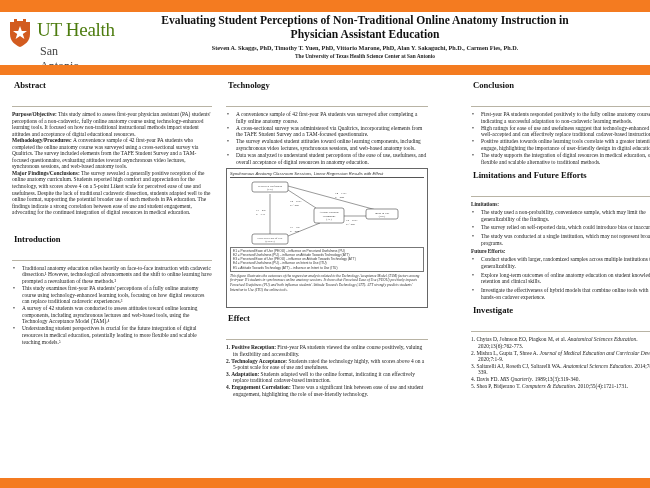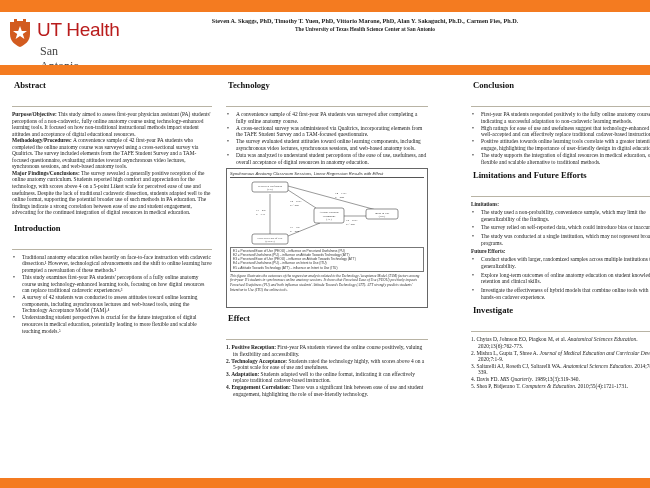--- a/index.html
+++ b/index.html
@@ -5,21 +5,21 @@
   * { box-sizing: border-box; margin: 0; padding: 0; }
   html, body { width: 650px; height: 488px; overflow: hidden; background: #ffffff; }
   body { font-family: "Liberation Serif", serif; color: #222; position: relative; }
   .bar { position: absolute; left: 0; width: 650px; background: #f47b20; }
   .bar-top { top: 0; height: 12px; }
   .bar-mid { top: 65px; height: 10px; }
   .bar-bot { top: 478px; height: 10px; }
   .header { position: absolute; top: 12px; left: 0; width: 650px; height: 53px; }
   .logo { position: absolute; left: 6px; top: 4px; width: 88px; height: 42px; }
   .shield { position: absolute; left: 2px; top: 2px; width: 24px; height: 30px; }
-  .logo-ut { position: absolute; left: 31px; top: 3px; font-family: Liberation Sans, sans-serif; font-size: 19px; color: #b91c1c; white-space: nowrap; letter-spacing: -0.3px; }
+  .logo-ut { position: absolute; left: 31px; top: 3px; font-family: Liberation Serif, serif; font-size: 19px; color: #4d7c0f; white-space: nowrap; letter-spacing: -0.3px; }
   .logo-sa { position: absolute; left: 34px; top: 28px; font-size: 12px; color: #444; }
   .title-block { position: absolute; left: 90px; right: 10px; top: 2px; text-align: center; }
   .title { font-weight: bold; font-size: 11.6px; line-height: 13.5px; color: #111; }
   .authors { font-weight: bold; font-size: 6.2px; margin-top: 3px; color: #222; }
   .inst { font-weight: bold; font-size: 5.3px; margin-top: 2px; color: #222; }
   .col { position: absolute; top: 80px; }
   .col-left { left: 12px; width: 200px; }
   .col-mid { left: 226px; width: 202px; }
   .col-right { left: 441px; width: 202px; margin-left: 30px; }
   h2 { font-size: 8.6px; font-weight: bold; color: #111; padding: 0 0 16px 2px; border-bottom: 1.4px solid #b8b3a4; margin-bottom: 4px; }
@@ -48,37 +48,41 @@
 <div class="header">
   <div class="logo">
     <svg class="shield" viewBox="0 0 24 30">
       <path d="M2 4 L6 4 L6 1 L9 1 L9 3 L15 3 L15 1 L18 1 L18 4 L22 4 L22 16 C22 23 17 27 12 29 C7 27 2 23 2 16 Z" fill="#d25b1f"></path>
       <path d="M12 8 L13.8 13 L19 13 L14.8 16 L16.4 21 L12 18 L7.6 21 L9.2 16 L5 13 L10.2 13 Z" fill="#ffffff"></path>
     </svg>
     <div class="logo-ut">UT Health</div>
     <div class="logo-sa">San Antonio</div>
   </div>
   <div class="title-block">
+    <div class="title">
+      <div>Evaluating Student Perceptions of Non-Traditional Online Anatomy Instruction in</div>
+      <div>Physician Assistant Education</div>
+    </div>
     <div class="authors">Steven A. Skaggs, PhD, Timothy T. Yuen, PhD, Vittorio Marone, PhD, Alan Y. Sakaguchi, Ph.D., Carmen Fies, Ph.D.</div>
     <div class="inst">The University of Texas Health Science Center at San Antonio</div>
   </div>
 </div>
 
 <div class="bar bar-mid"></div>
 
 <div class="col col-left">
   <div class="sec">
     <h2>Abstract</h2>
     <p>
       <b>Purpose/Objective:</b><span> This study aimed to assess first-year physician assistant (PA) students' perceptions of a non-cadaveric, fully online anatomy course using technology-enhanced learning tools. It focused on how non-traditional instructional methods impact student attitudes and acceptance of digital educational resources.</span><br>
       <b>Methodology/Procedures:</b><span> A convenience sample of 42 first-year PA students who completed the online anatomy course was surveyed using a cross-sectional survey via Qualtrics. The survey included elements from the TAFE Student Survey and a TAM-focused questionnaire, evaluating attitudes toward asynchronous video lectures, synchronous sessions, and web-based anatomy tools.</span><br>
       <b>Major Findings/Conclusions:</b><span> The survey revealed a generally positive reception of the online anatomy curriculum. Students reported high comfort and appreciation for the technology, with scores above 4 on a 5-point Likert scale for perceived ease of use and usefulness. Despite the lack of traditional cadaveric dissection, students adapted well to the online format, supporting the potential broader use of such methods in PA education. The findings indicate a strong correlation between ease of use and student engagement, advocating for the continued integration of digital resources in medical education.</span>
     </p>
   </div>
-  <div class="sec" style="margin-top:7px;">
+  <div class="sec" style="margin-top:18px;">
     <h2>Introduction</h2>
     <ul class="b">
       <li>Traditional anatomy education relies heavily on face-to-face instruction with cadaveric dissection.¹ However, technological advancements and the shift to online learning have prompted a reevaluation of these methods.²</li>
       <li>This study examines first-year PA students' perceptions of a fully online anatomy course using technology-enhanced learning tools, focusing on how digital resources can replace traditional cadaveric experiences.³</li>
       <li>A survey of 42 students was conducted to assess attitudes toward online learning components, including asynchronous lectures and web-based tools, using the Technology Acceptance Model (TAM).⁴</li>
       <li>Understanding student perspectives is crucial for the future integration of digital resources in medical education, potentially leading to more flexible and scalable teaching models.⁵</li>
     </ul>
   </div>
 </div>
 

